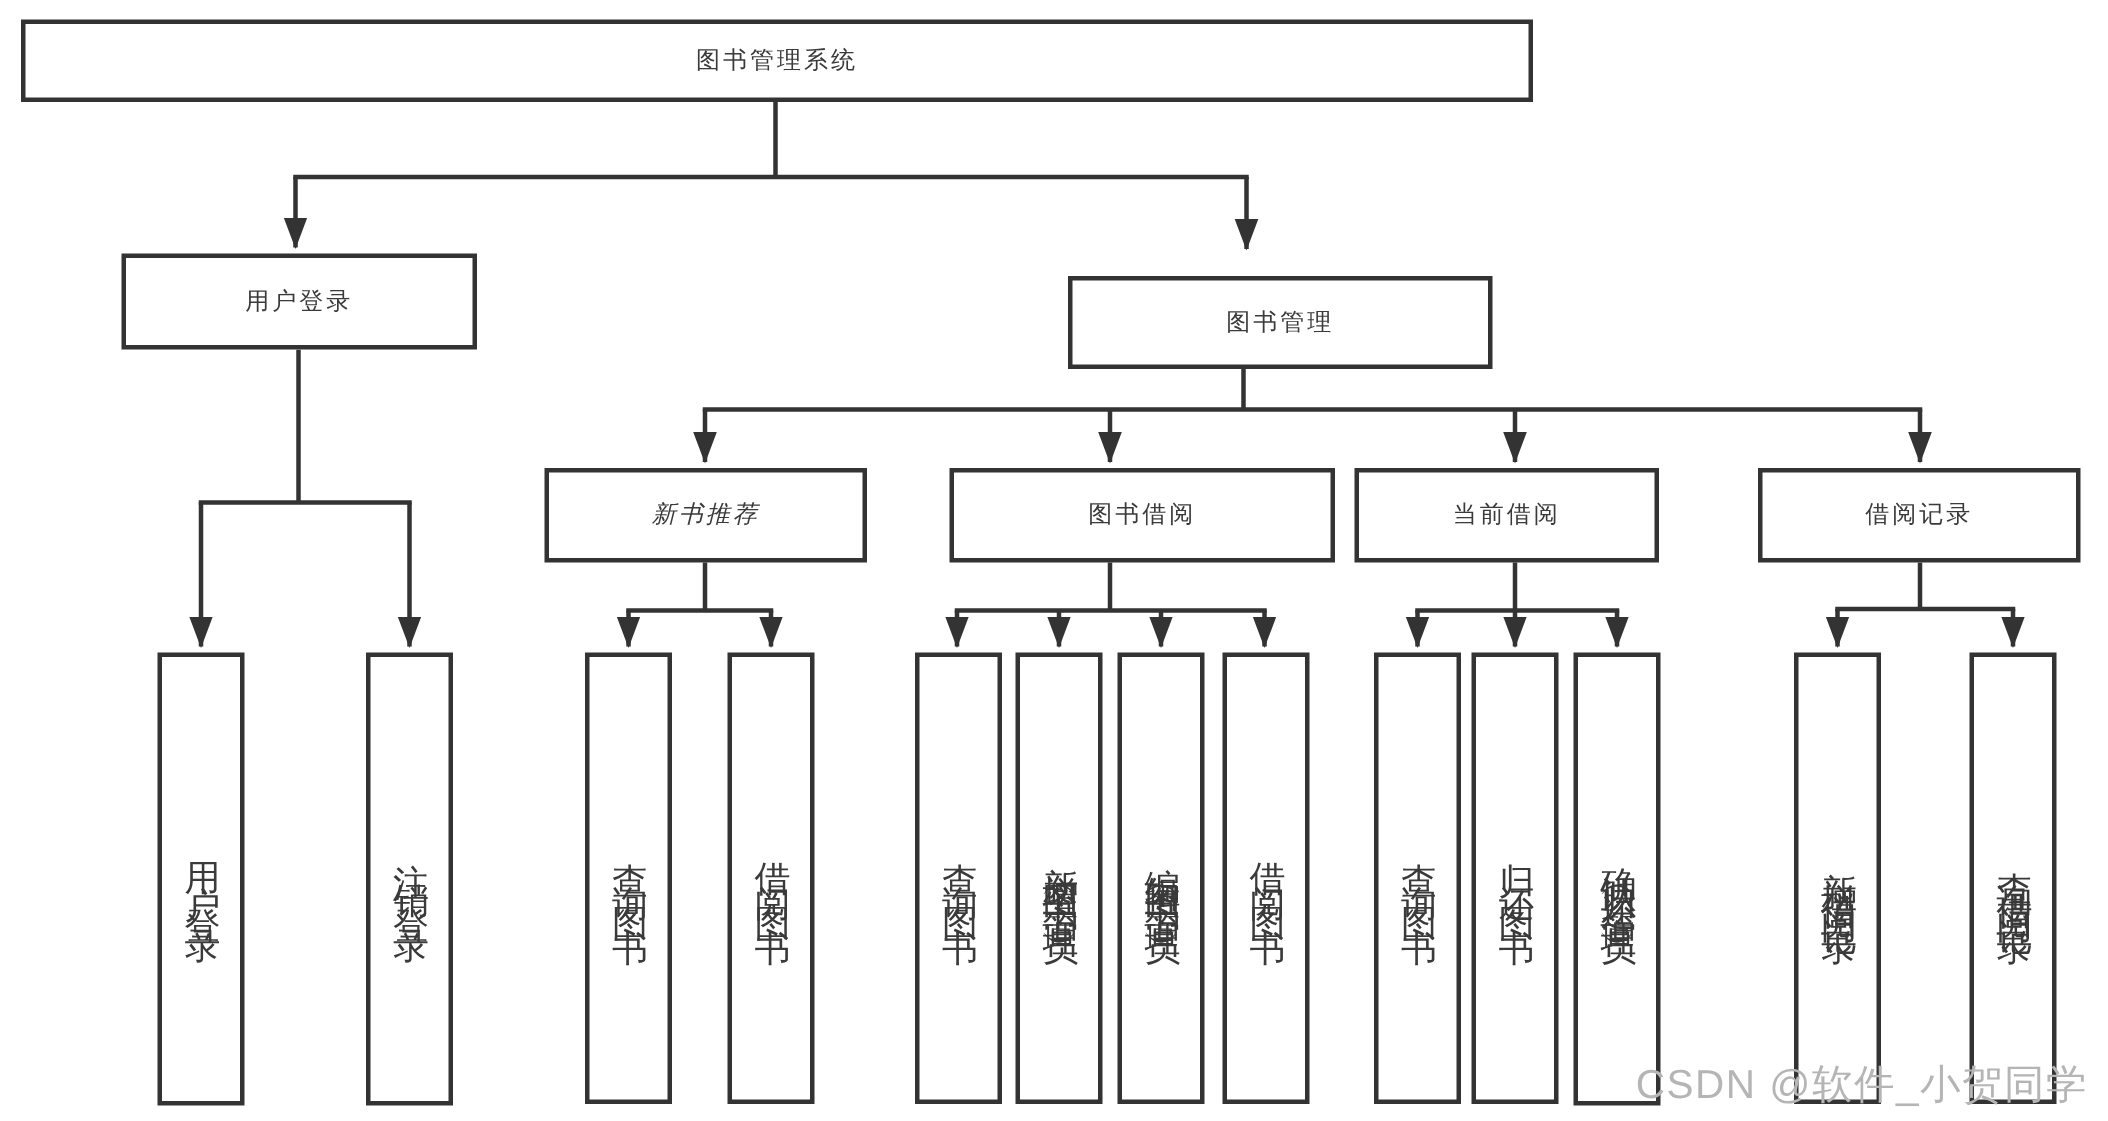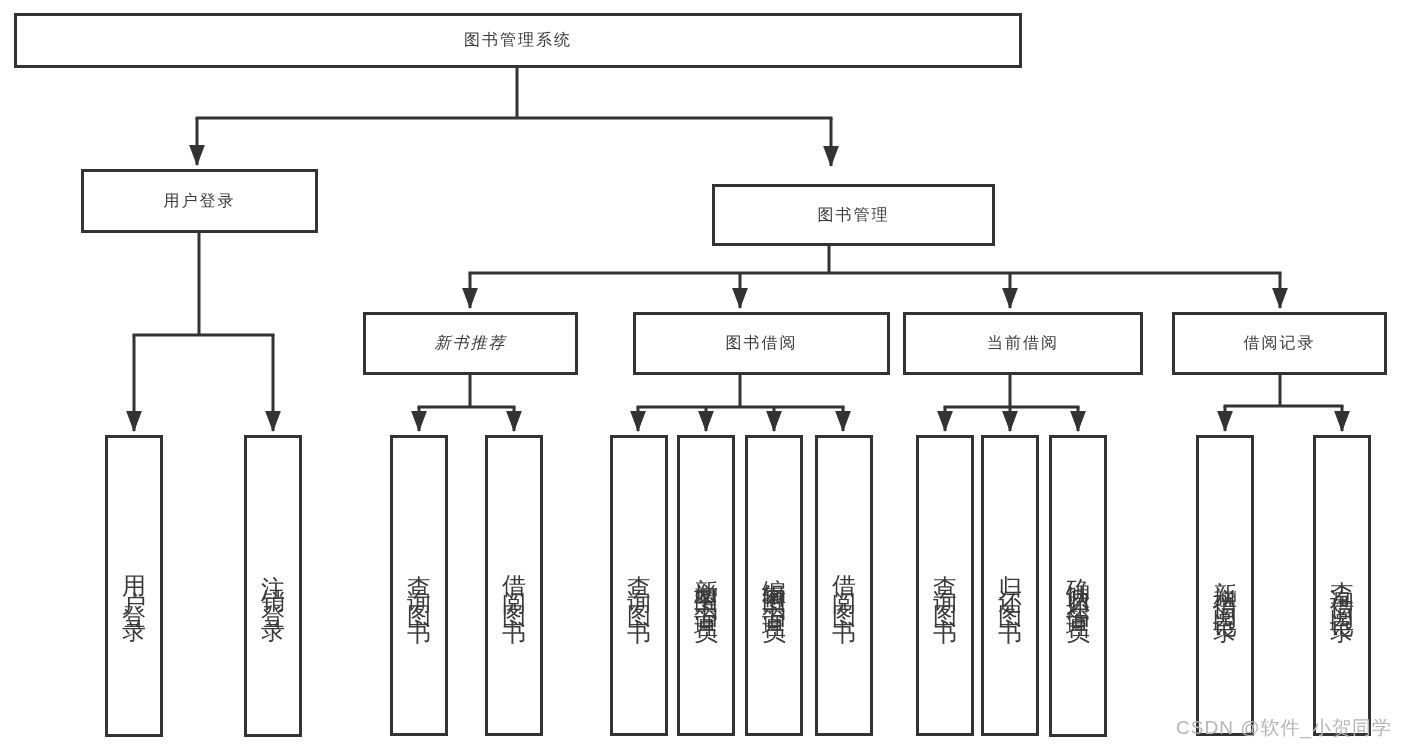--- a/index.html
+++ b/index.html
@@ -32,21 +32,21 @@
     text-orientation: mixed;
     white-space: nowrap;
   }
   .box.v span.s { font-size: 24px; letter-spacing: 15px; }
   .box.v span.m { font-size: 24px; letter-spacing: 8px; }
   .box.v span.l { font-size: 24px; letter-spacing: 6px; }
   .watermark {
     position: absolute;
     right: 13px;
     bottom: 6px;
-    font-size: 19px;
+    font-size: 27px;
     color: #b5b5b5;
     letter-spacing: 1px;
     white-space: nowrap;
   }
 </style>
 </head>
 <body>
 
 <div class="canvas">
 
@@ -110,21 +110,21 @@
   <div class="box h" style="left:712px; top:170px; width:283px; height:62px;margin-top:14px;">
     <span>图书管理</span>
   </div>
 
   <div class="box h" style="left:363px; top:312px; width:215px; height:63px;font-style:italic;">
     <span>新书推荐</span>
   </div>
   <div class="box h" style="left:633px; top:312px; width:257px; height:63px;">
     <span>图书借阅</span>
   </div>
-  <div class="box h" style="left:903px; top:312px; width:240px; height:63px;">
+  <div class="box h" style="left:903px; top:312px; width:203px; height:63px;">
     <span>当前借阅</span>
   </div>
   <div class="box h" style="left:1172px; top:312px; width:215px; height:63px;">
     <span>借阅记录</span>
   </div>
 
   <div class="box v" style="left:105px; top:435px; width:58px; height:302px;">
     <span class="s">用户登录</span>
   </div>
   <div class="box v" style="left:244px; top:435px; width:58px; height:302px;">

